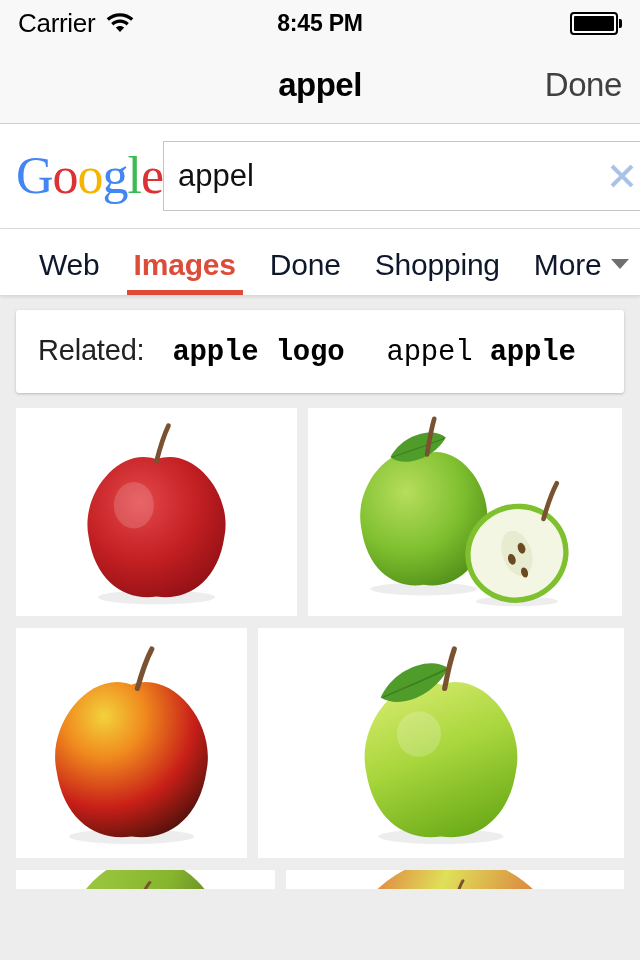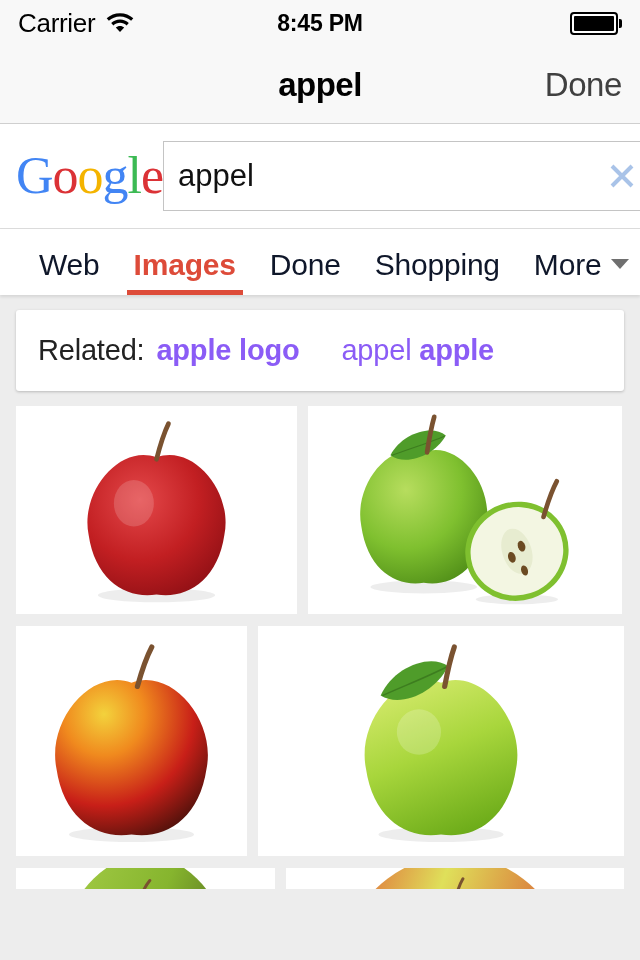--- a/index.html
+++ b/index.html
@@ -154,27 +154,28 @@
   }
   #related-card {
     background: #fff;
     border-radius: 3px;
     box-shadow: 0 1px 3px rgba(0,0,0,0.22);
     padding: 24px 22px;
     display: flex; align-items: baseline;
     font-size: 29px;
     margin-bottom: 15px;
   }
-  #related-label { color: #222; margin-right: 12px; letter-spacing: -0.2px; }
+  #related-label { color: #222; margin-right: 28px; letter-spacing: -0.2px; }
   .related-link {
-    color: #8b5cf6;
+    color: #000000;
     margin-right: 42px;
     cursor: pointer;
     letter-spacing: -0.2px;
     white-space: nowrap;
+    font-family: Liberation Mono, monospace;
   }
   .related-link .b { font-weight: bold; }
   .related-link .n { font-weight: normal; }
 
   .img-row { display: flex; gap: 11px; margin-bottom: 12px; }
   .img-tile {
     background: #fff;
     overflow: hidden;
     position: relative;
     cursor: pointer;

